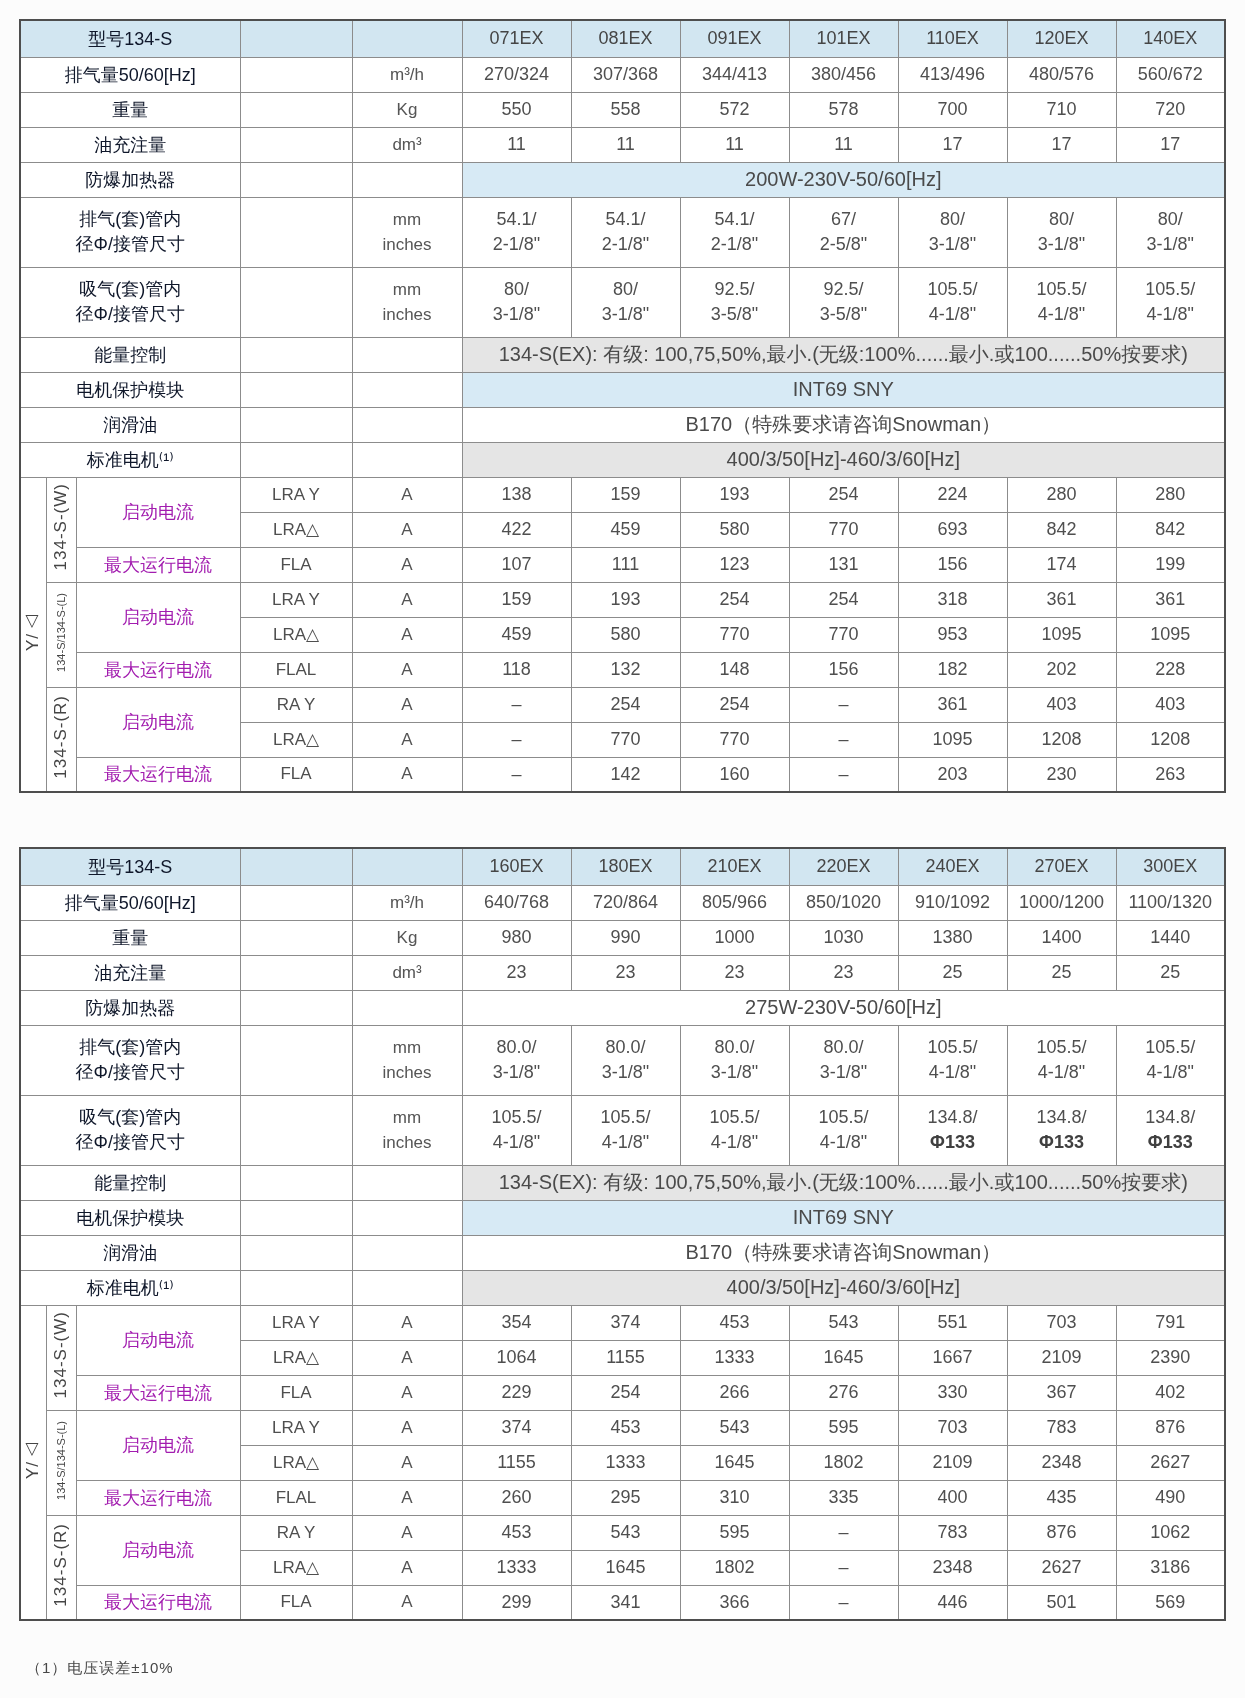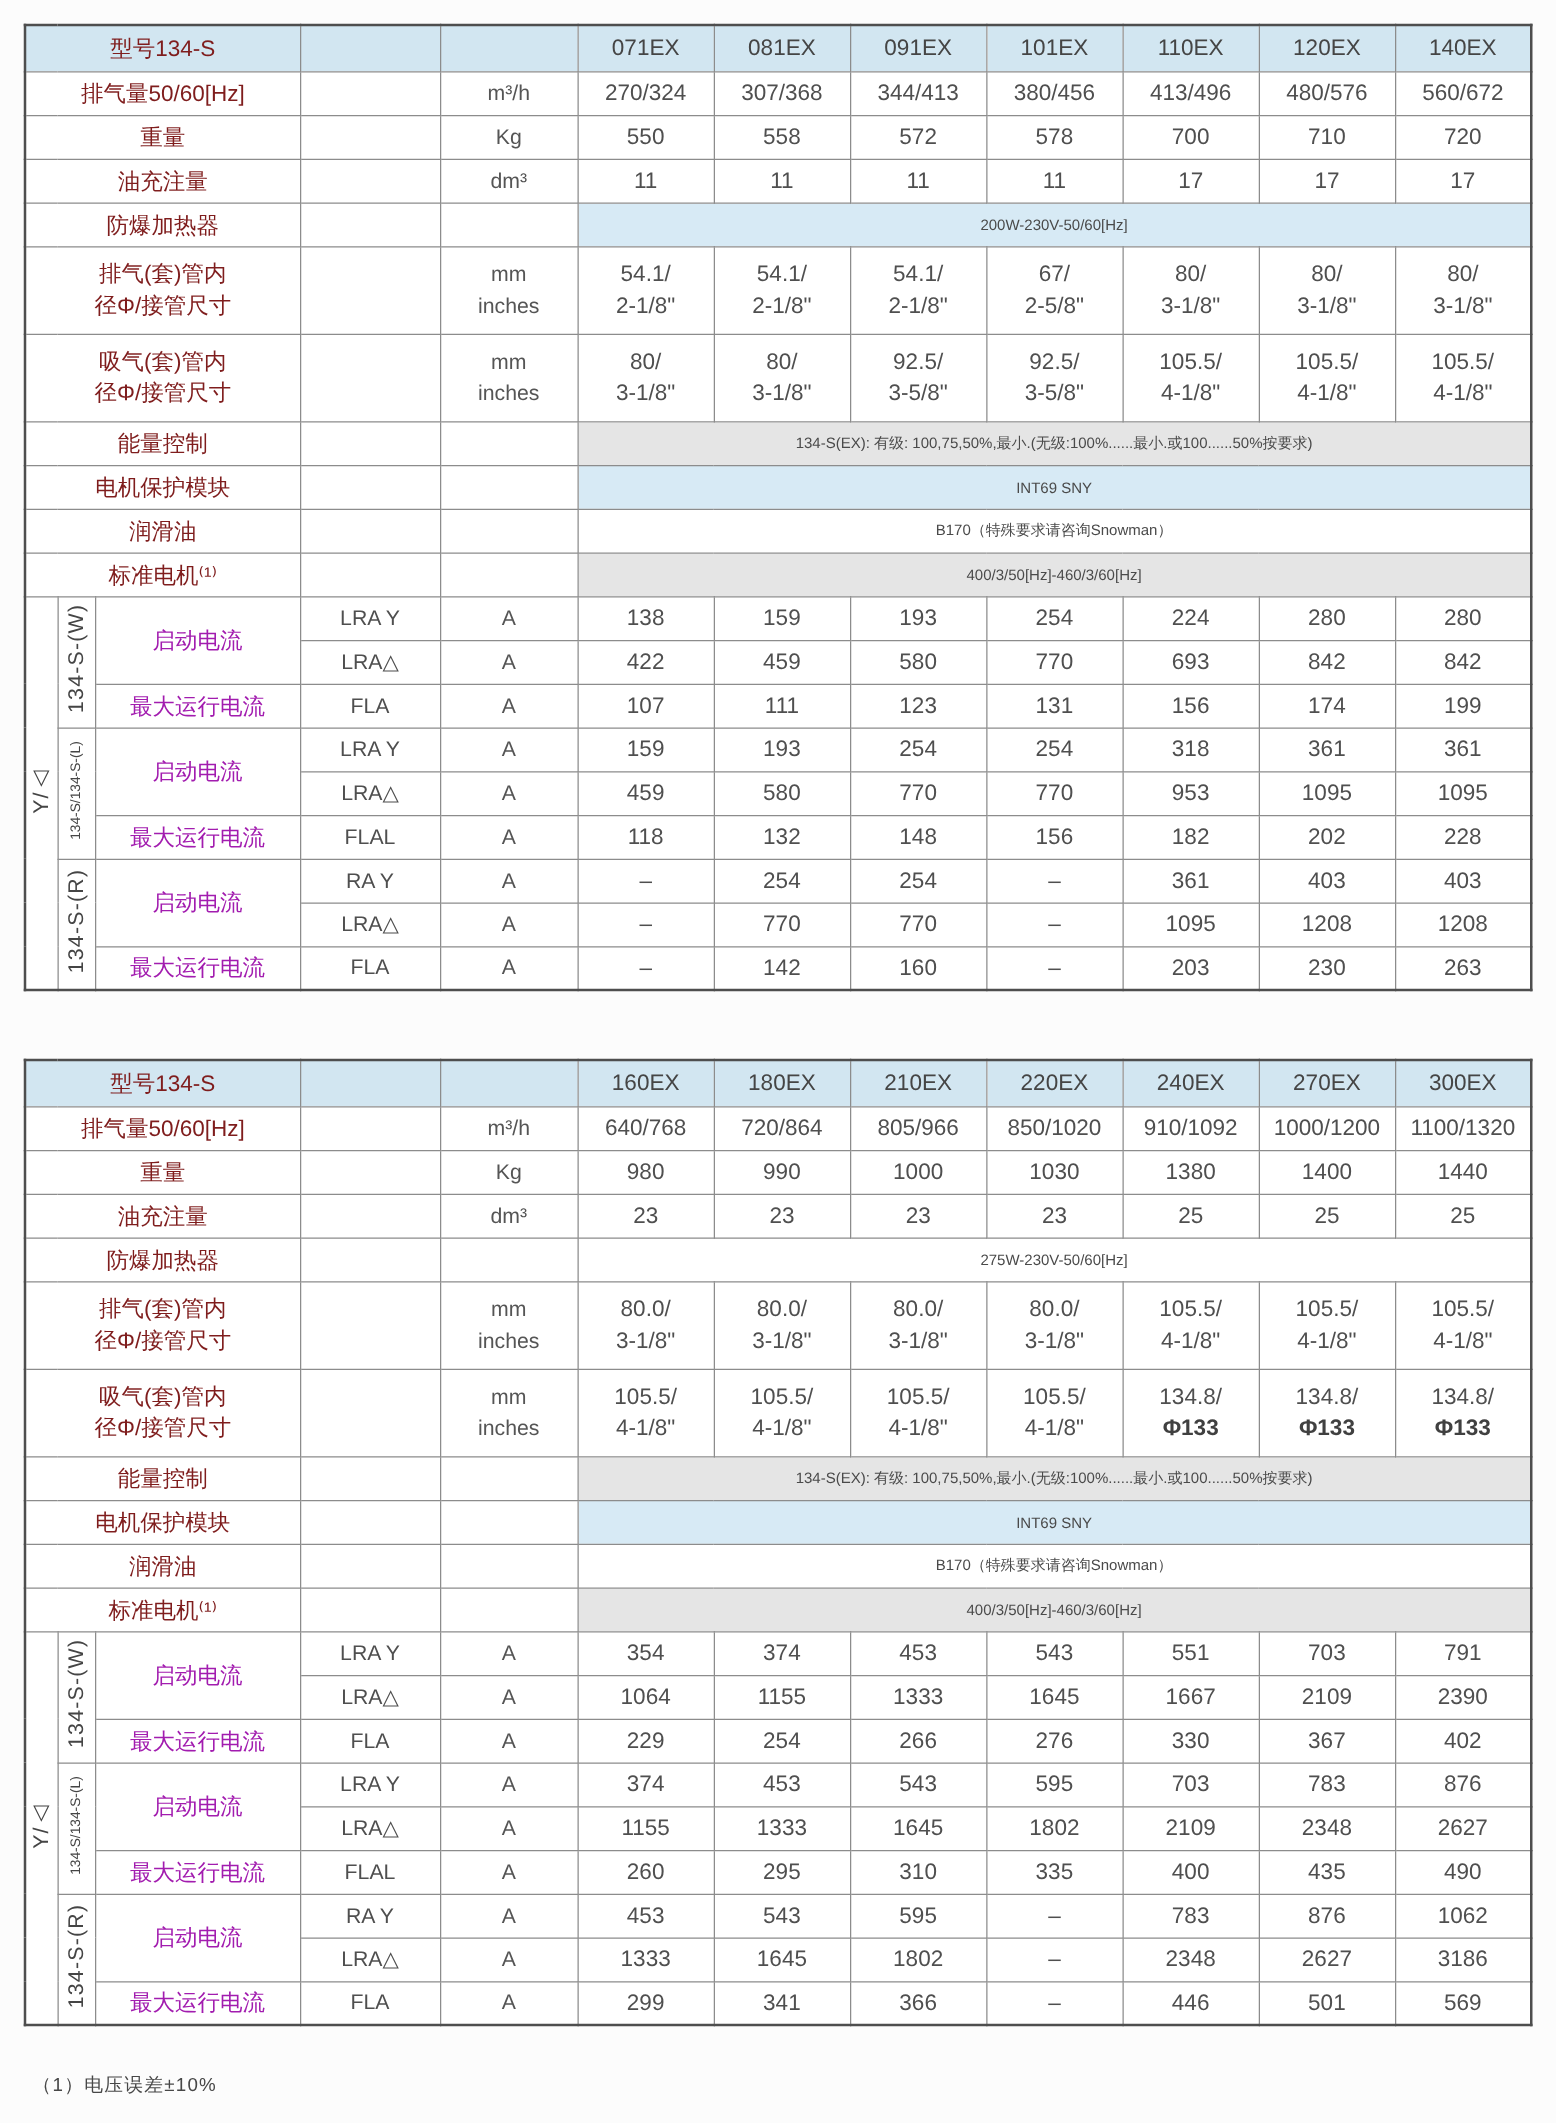--- a/index.html
+++ b/index.html
@@ -31,26 +31,26 @@
     padding:0 2px;
     font-size:18px;
     color:#4f4f4f;
     overflow:hidden;
     white-space:nowrap;
   }
   tr.h-hdr{height:37px;}
   tr.h-std{height:35px;}
   tr.h-tall{height:70px;}
   td.hdr{background:var(--header-blue,#d2e6f1);color:#454545;}
-  td.lbl{color:#7f1d1d;}
+  td.lbl{color:#0f172a;}
   td.unit{font-size:17px;color:#555;margin-left:16px;}
   td.val{font-size:18px;color:#4f4f4f;}
   td.code{font-size:17px;color:#4f4f4f;}
   td.cat{color:#a21caf;margin-left:12px;}
-  td.span{font-size:12px;color:#4a4a4a;}
+  td.span{font-size:20px;color:#4a4a4a;}
   td.bg-blue{background:var(--band-blue,#d7eaf5);}
   td.bg-gray{background:var(--band-gray,#e5e5e5);}
   td.bg-white{background:#ffffff;}
   .ln{line-height:25px;}
   .vtext{
     writing-mode:vertical-rl;
     transform:rotate(180deg);
     display:inline-block;
     font-size:17px;
     letter-spacing:1px;

